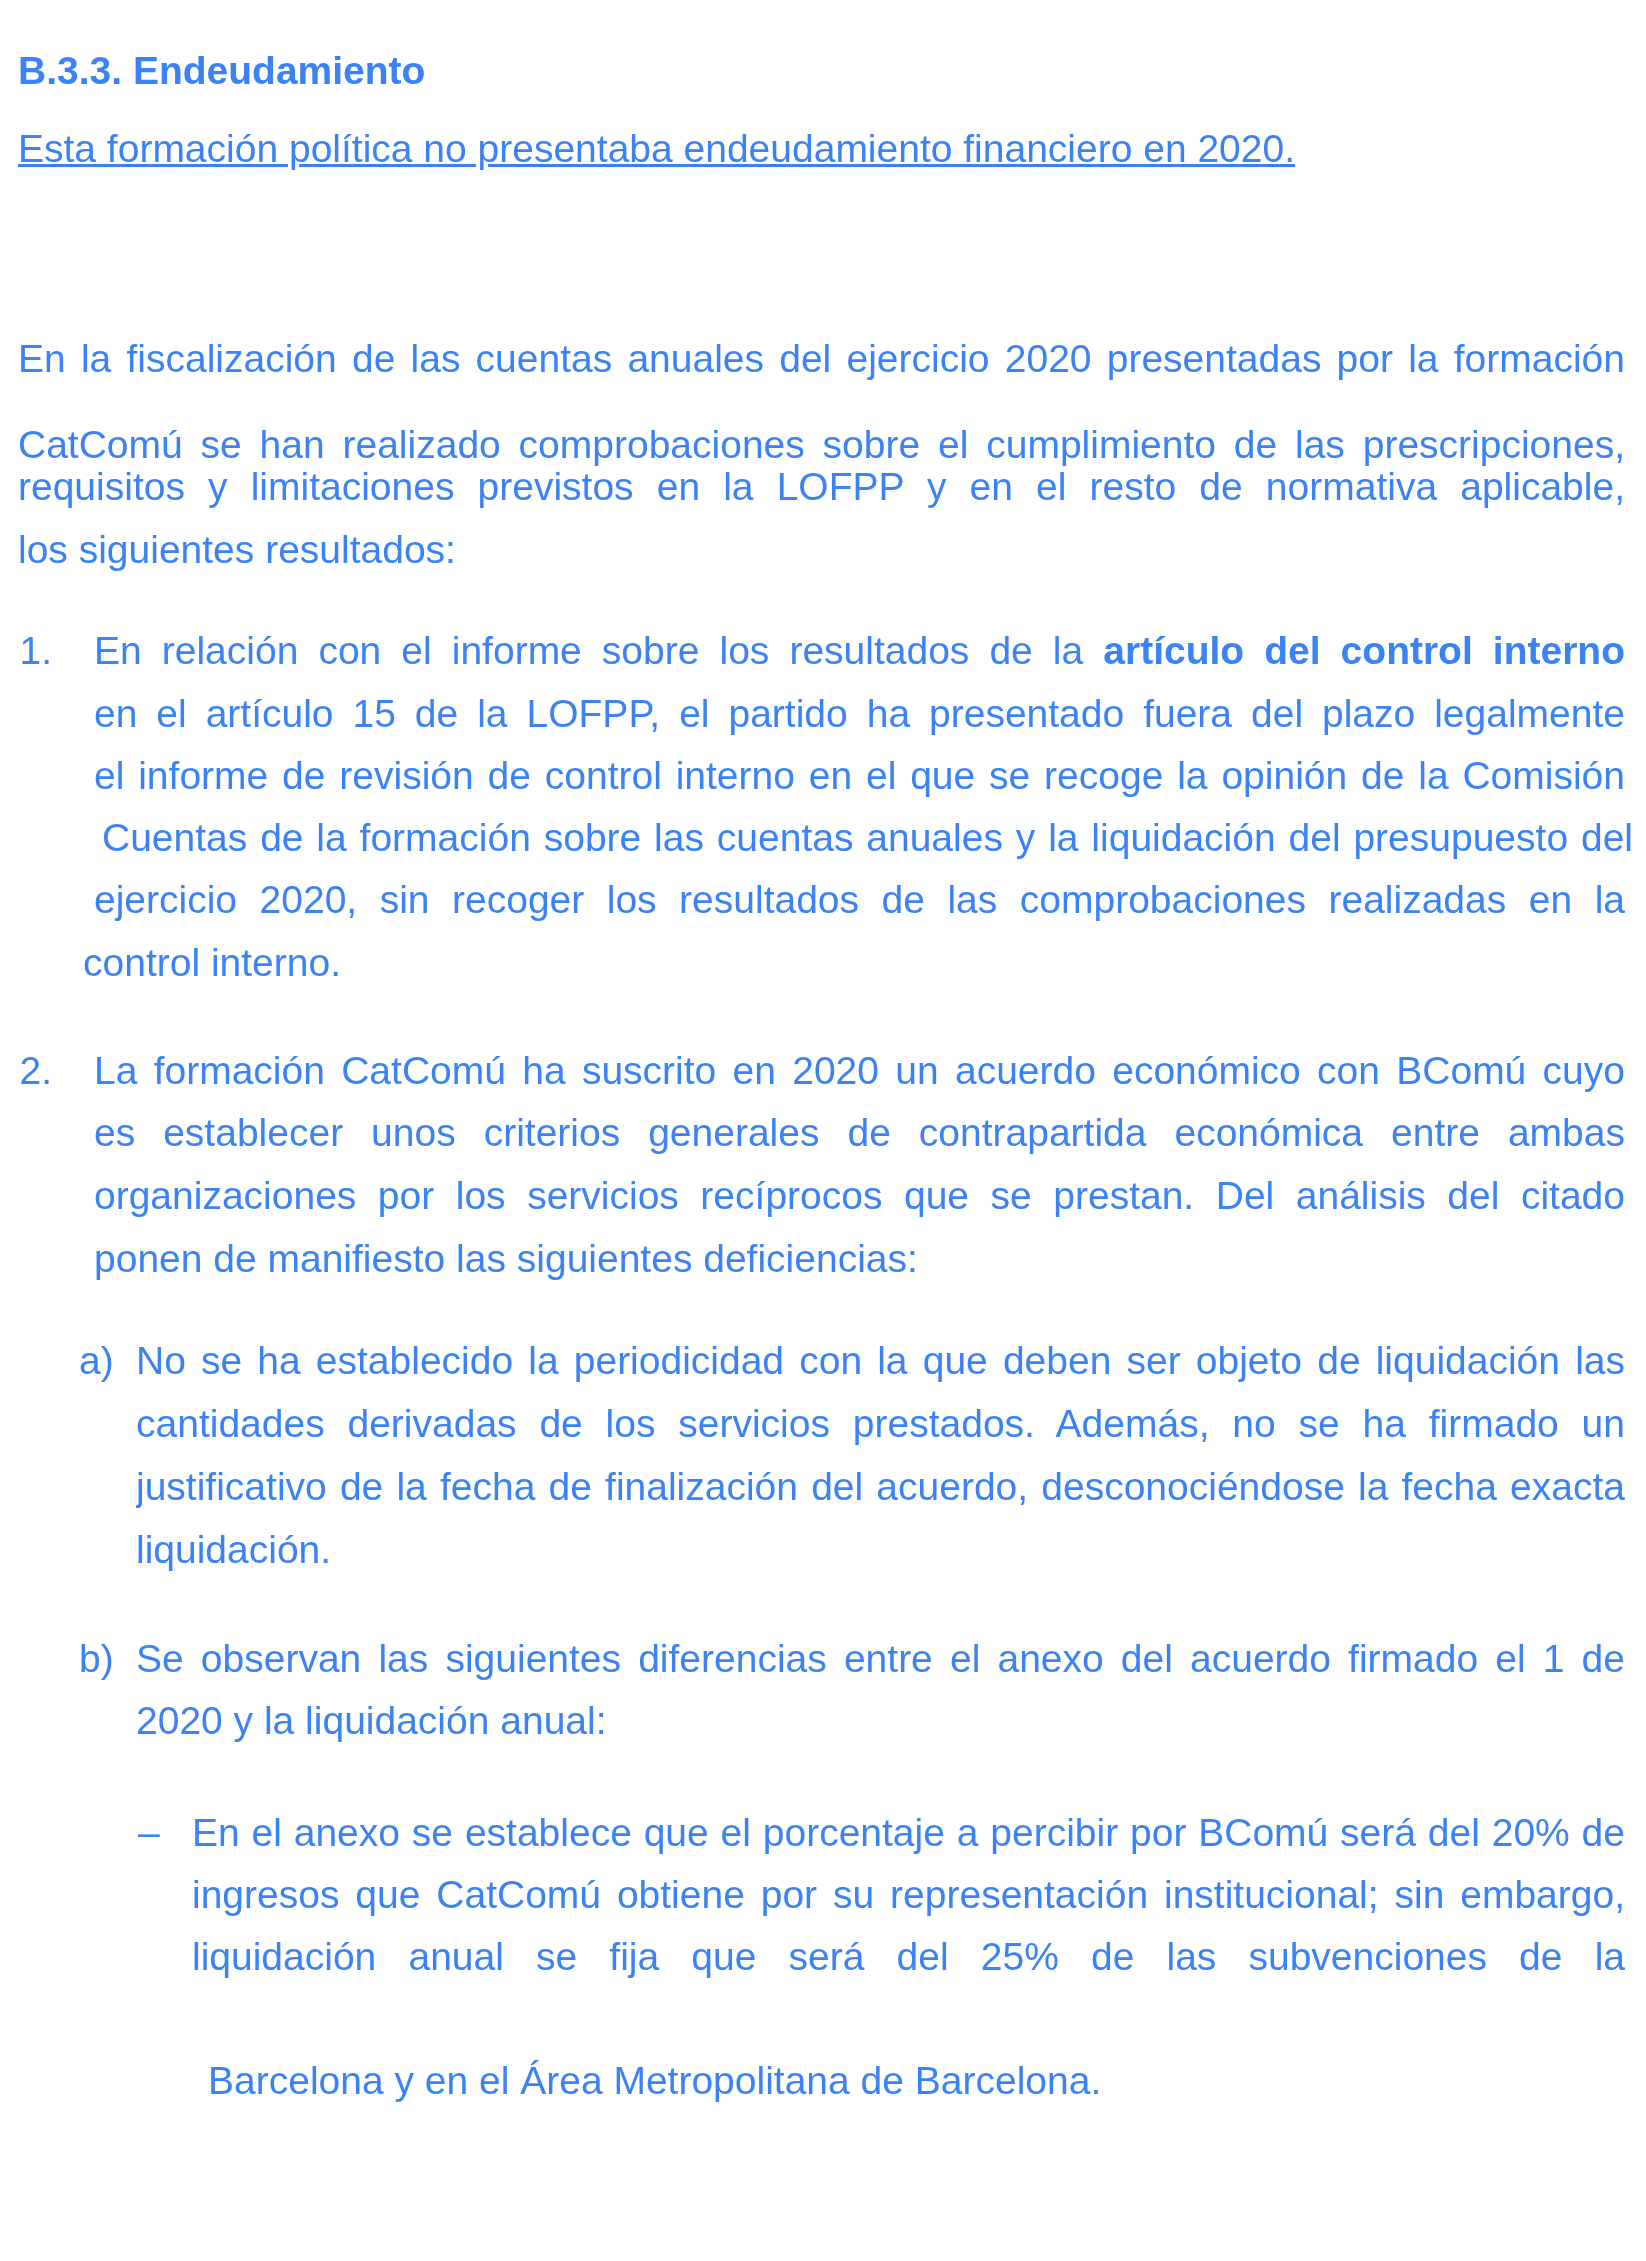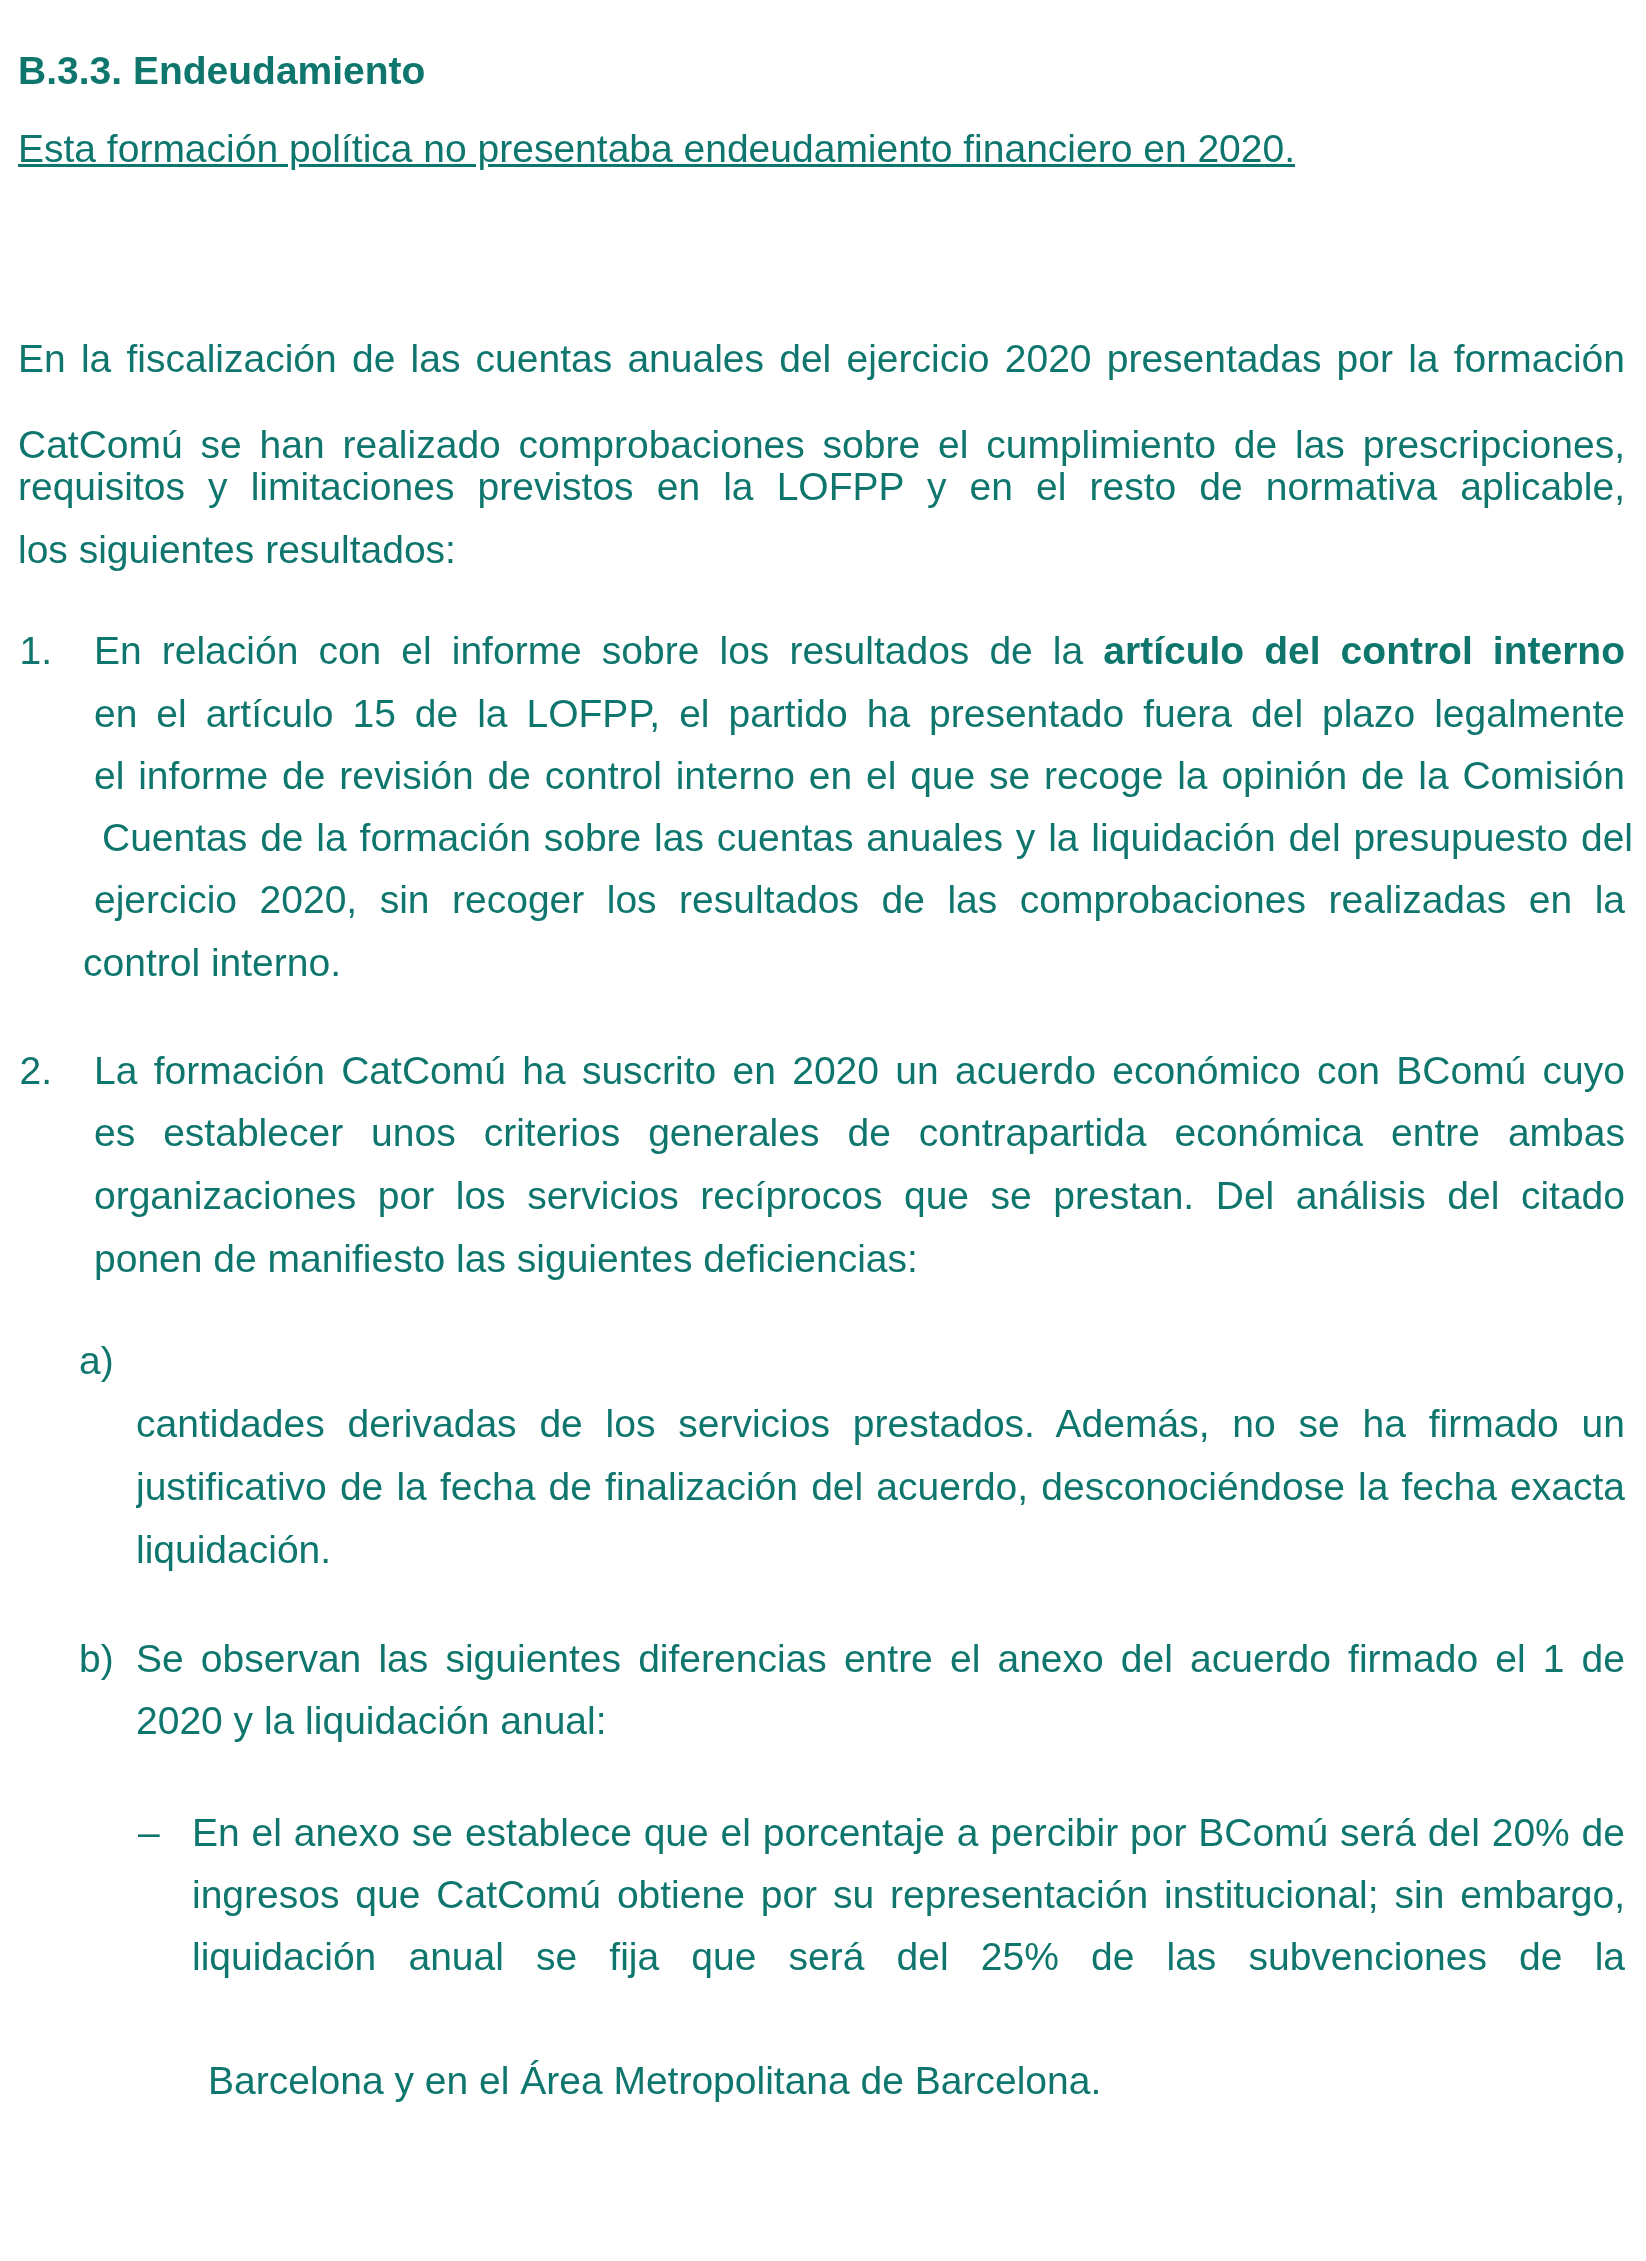--- a/index.html
+++ b/index.html
@@ -5,21 +5,21 @@
   html, body {
     margin: 0;
     padding: 0;
     background: #ffffff;
   }
   .page {
     position: relative;
     width: 1646px;
     height: 2261px;
     background: #ffffff;
-    color: #0f766e;
+    color: #3b82f6;
     font-family: "Liberation Sans", sans-serif;
     font-size: 39px;
     overflow: hidden;
   }
   .heading {
     position: absolute;
     font-weight: bold;
     line-height: 63px;
     height: 63px;
     white-space: nowrap;
@@ -68,20 +68,21 @@
   <div class="line" style="top:868px; left:94px; width:1531px;">ejercicio 2020, sin recoger los resultados de las comprobaciones realizadas en la auditoría del</div>
   <div class="line lastline" style="top:931px; left:83px; width:1531px;">control interno.</div>
 
   <div class="marker" style="top:1039px; left:19.5px;">2.</div>
   <div class="line" style="top:1039px; left:94px; width:1531px;">La formación CatComú ha suscrito en 2020 un acuerdo económico con BComú cuyo objeto</div>
   <div class="line" style="top:1101px; left:94px; width:1531px;">es establecer unos criterios generales de contrapartida económica entre ambas</div>
   <div class="line" style="top:1164px; left:94px; width:1531px;">organizaciones por los servicios recíprocos que se prestan. Del análisis del citado acuerdo se</div>
   <div class="line lastline" style="top:1227px; left:94px; width:1531px;">ponen de manifiesto las siguientes deficiencias:</div>
 
   <div class="marker" style="top:1329px; left:79px;">a)</div>
+  <div class="line" style="top:1329px; left:136px; width:1489px;">No se ha establecido la periodicidad con la que deben ser objeto de liquidación las</div>
   <div class="line" style="top:1392px; left:136px; width:1489px;">cantidades derivadas de los servicios prestados. Además, no se ha firmado un documento</div>
   <div class="line" style="top:1455px; left:136px; width:1489px;">justificativo de la fecha de finalización del acuerdo, desconociéndose la fecha exacta de su</div>
   <div class="line lastline" style="top:1518px; left:136px; width:1489px;">liquidación.</div>
 
   <div class="marker" style="top:1627px; left:79px;">b)</div>
   <div class="line" style="top:1627px; left:136px; width:1489px;">Se observan las siguientes diferencias entre el anexo del acuerdo firmado el 1 de enero de</div>
   <div class="line lastline" style="top:1689px; left:136px; width:1489px;">2020 y la liquidación anual:</div>
 
   <div class="marker" style="top:1801px; left:138px;">–</div>
   <div class="line" style="top:1801px; left:192px; width:1433px;">En el anexo se establece que el porcentaje a percibir por BComú será del 20% de los</div>

